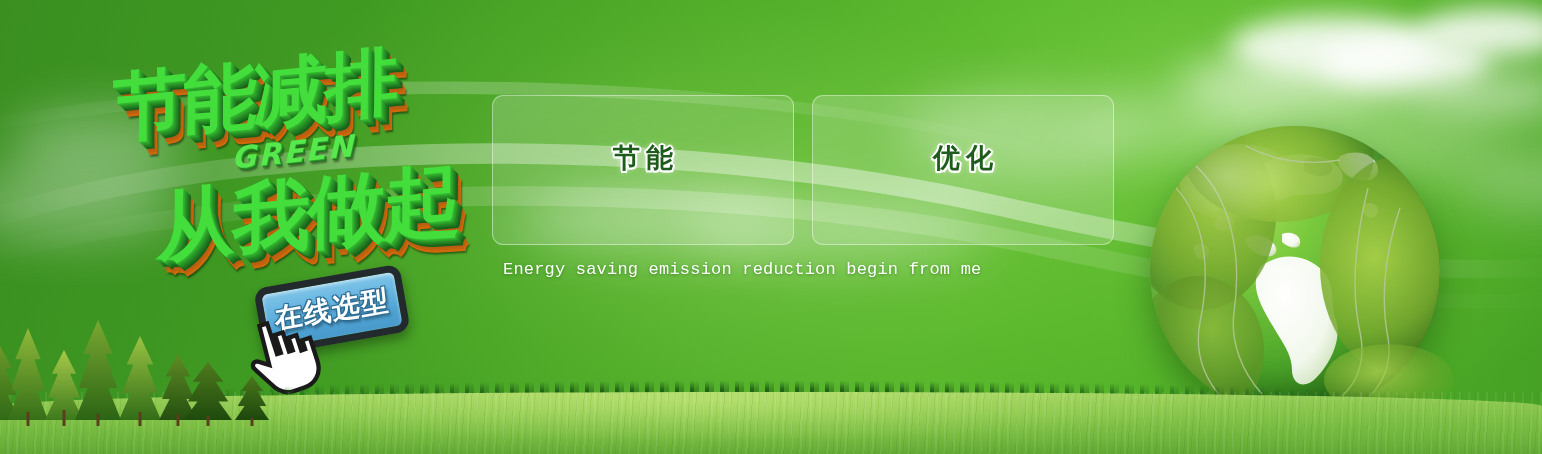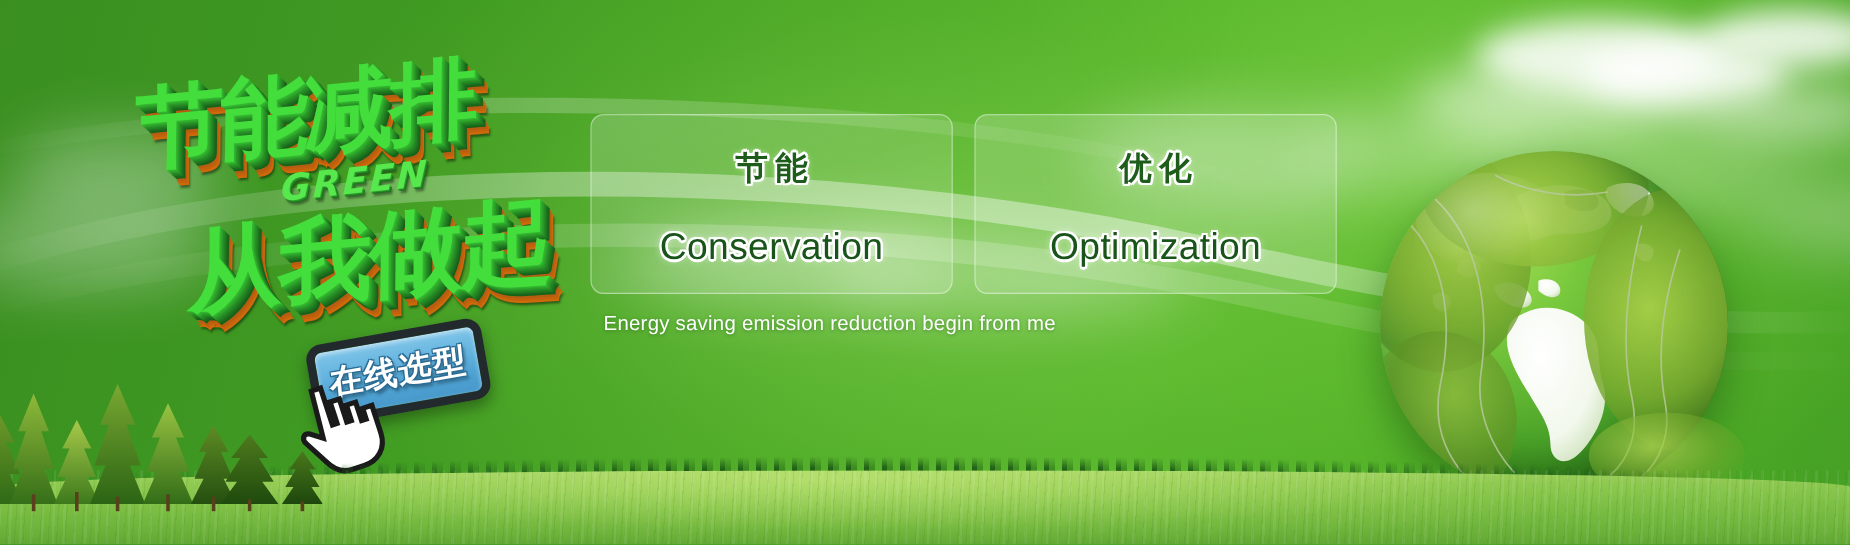--- a/index.html
+++ b/index.html
@@ -123,21 +123,21 @@
     font-size:31px; color:#19541a; font-family:"Liberation Sans", sans-serif; letter-spacing:.3px;
     text-shadow:
       2px 0 0 #fff, -2px 0 0 #fff, 0 2px 0 #fff, 0 -2px 0 #fff,
       1.5px 1.5px 0 #fff, -1.5px 1.5px 0 #fff, 1.5px -1.5px 0 #fff, -1.5px -1.5px 0 #fff,
       0 0 7px rgba(255,255,255,.95);
   }
 
   .tagline{
     position:absolute; left:503px; top:260px; font-size:17px; color:#ffffff;
     letter-spacing:.2px; text-shadow:0 1px 3px rgba(30,90,20,.5);
-    font-family:Liberation Sans, sans-serif;
+    font-family:Liberation Mono, monospace;
   }
 
   
   .globe-wrap{ position:absolute; left:1136px; top:118px; width:318px; height:318px; }
   .globe{
     position:absolute; left:14px; top:8px; width:290px; height:290px; border-radius:50%;
     background:
       radial-gradient(circle at 32% 26%, #a6e05a 0%, #78c83c 26%, #4ea72a 58%, #2f7d1c 86%, #1d5a13 100%);
     box-shadow: inset -22px -18px 46px rgba(12,60,8,.65), inset 16px 14px 36px rgba(200,255,150,.25), 0 16px 34px rgba(20,70,10,.45);
     overflow:hidden;
@@ -193,25 +193,23 @@
 
   <div class="headline">
     <div class="hl-row hl-top">节能减排</div>
     <div class="hl-row hl-mid">GREEN</div>
     <div class="hl-row hl-bot">从我做起</div>
   </div>
 
   <div class="cards">
     <div class="card">
       <div class="card-cn">节能</div>
-      <div class="card-en">Conservation</div>
     </div>
     <div class="card">
       <div class="card-cn">优化</div>
-      <div class="card-en">Optimization</div>
     </div>
   </div>
 
   <div class="tagline">Energy saving emission reduction begin from me</div>
 
   <div class="cta">
     <span class="cta-label">在线选型</span>
   </div>
   <svg class="hand-cursor" viewBox="0 0 64 64">
     <g transform="rotate(-18 32 32)">

